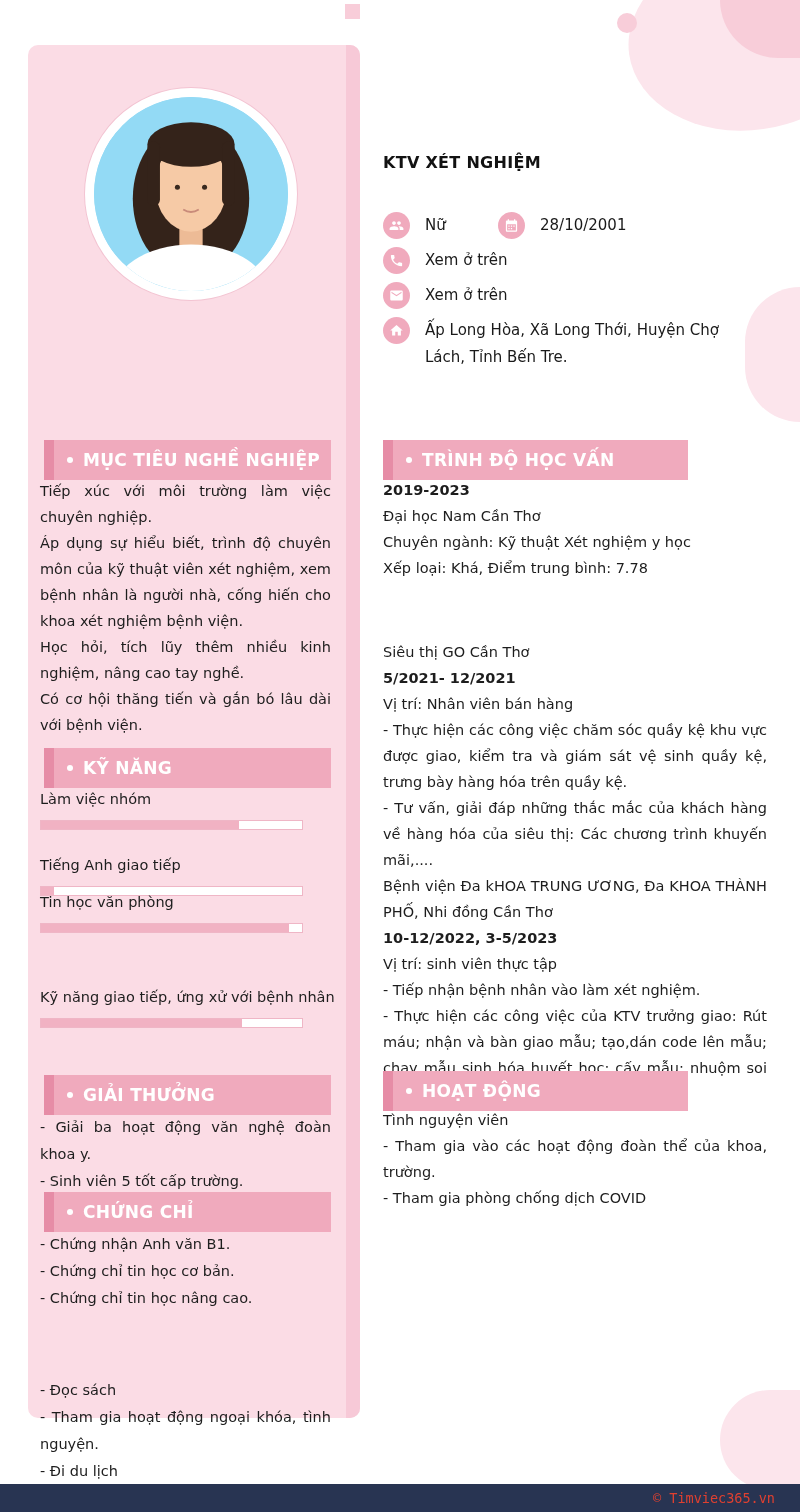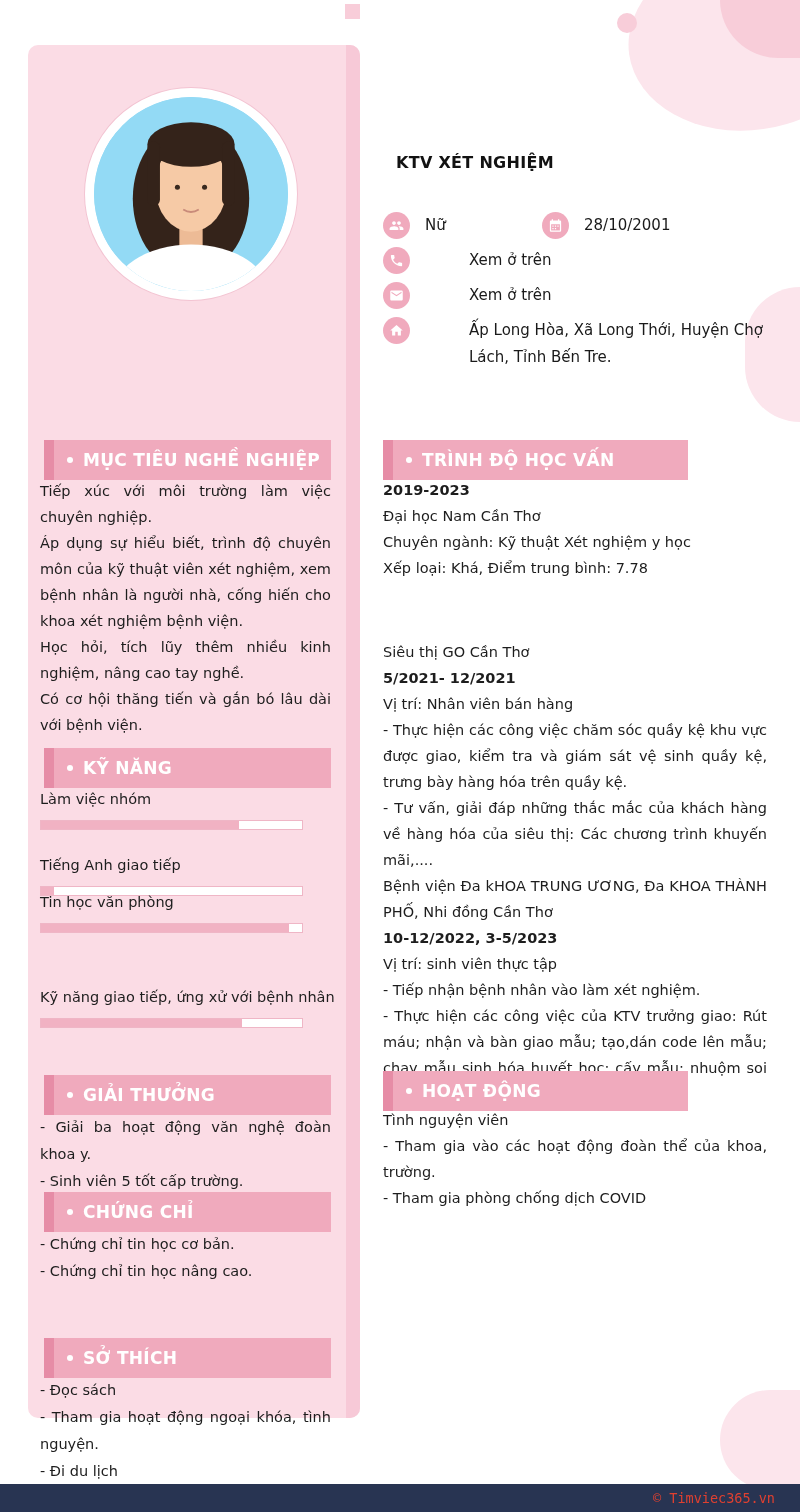--- a/index.html
+++ b/index.html
@@ -32,25 +32,25 @@
   .sidebar{position:absolute;left:28px;top:45px;width:332px;height:1373px;background:var(--sidebar-bg);border-radius:10px;}
   .sidebar-edge{position:absolute;left:346px;top:45px;width:14px;height:1373px;background:var(--sidebar-edge);border-radius:0 10px 10px 0;}
 
   
   .photo{position:absolute;left:85px;top:88px;width:212px;height:212px;border-radius:50%;border:9px solid #fff;overflow:hidden;box-shadow:0 0 0 1px #f3c4d2;background:var(--photo-bg);}
   .photo svg{display:block;width:100%;height:100%;}
   .photo-bg-circle{fill:var(--photo-bg);}
 
   
   .name{position:absolute;left:383px;top:50px;width:360px;font-size:34px;font-weight:700;line-height:46px;color:#121212;letter-spacing:.5px;}
-  .job-title{position:absolute;left:396px;top:153px;font-size:16px;font-weight:700;letter-spacing:.3px;color:#121212;}
+  .job-title{position:absolute;left:383px;top:153px;font-size:16px;font-weight:700;letter-spacing:.3px;color:#121212;}
 
   
   .contact{position:absolute;left:383px;top:212px;width:400px;}
-  .c-row{display:flex;align-items:flex-start;margin-bottom:8px;gap:44px;}
+  .c-row{display:flex;align-items:flex-start;margin-bottom:8px;}
   .c-item{display:flex;align-items:flex-start;}
   .c-item-first{width:115px;}
   .c-icon{flex:0 0 27px;width:27px;height:27px;border-radius:50%;background:var(--header-bar);display:flex;align-items:center;justify-content:center;}
   .c-icon svg{width:15px;height:15px;fill:#fff;}
   .c-text{margin-left:15px;font-size:15px;line-height:27px;color:#1a1a1a;}
   .c-text-addr{width:300px;}
 
   
   .sec{position:absolute;height:40px;background:var(--header-bar);display:flex;align-items:center;}
   .sec-left{left:44px;width:287px;}
@@ -212,29 +212,25 @@
     <p>- Giải ba hoạt động văn nghệ đoàn khoa y.</p>
     <p>- Sinh viên 5 tốt cấp trường.</p>
   </div>
 
   <div class="sec sec-left" style="top:1192px">
     <span class="sec-tab"></span>
     <span class="sec-dot"></span>
     <span class="sec-title">CHỨNG CHỈ</span>
   </div>
   <div class="llist" style="top:1231px">
+    <p>- Chứng nhận Anh văn B1.</p>
     <p>- Chứng chỉ tin học cơ bản.</p>
     <p>- Chứng chỉ tin học nâng cao.</p>
   </div>
 
-  <div class="sec sec-left" style="top:1338px">
-    <span class="sec-tab"></span>
-    <span class="sec-dot"></span>
-    <span class="sec-title">SỞ THÍCH</span>
-  </div>
   <div class="llist" style="top:1377px">
     <p>- Đọc sách</p>
     <p>- Tham gia hoạt động ngoại khóa, tình nguyện.</p>
     <p>- Đi du lịch</p>
   </div>
 
   <div class="sec sec-right" style="top:440px">
     <span class="sec-tab"></span>
     <span class="sec-dot"></span>
     <span class="sec-title">TRÌNH ĐỘ HỌC VẤN</span>

